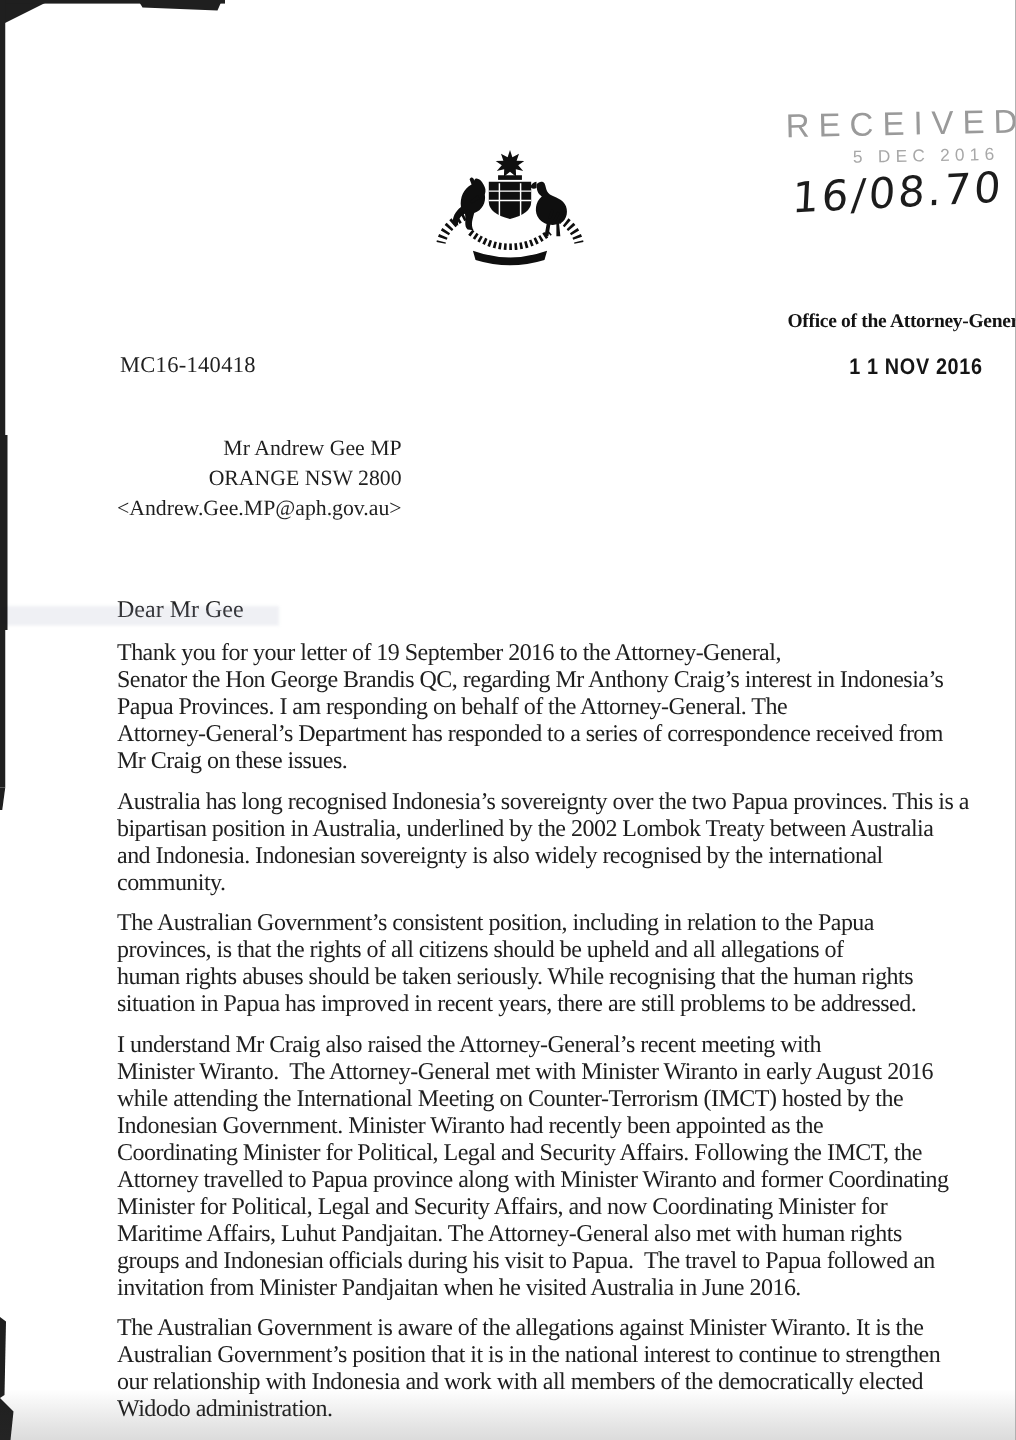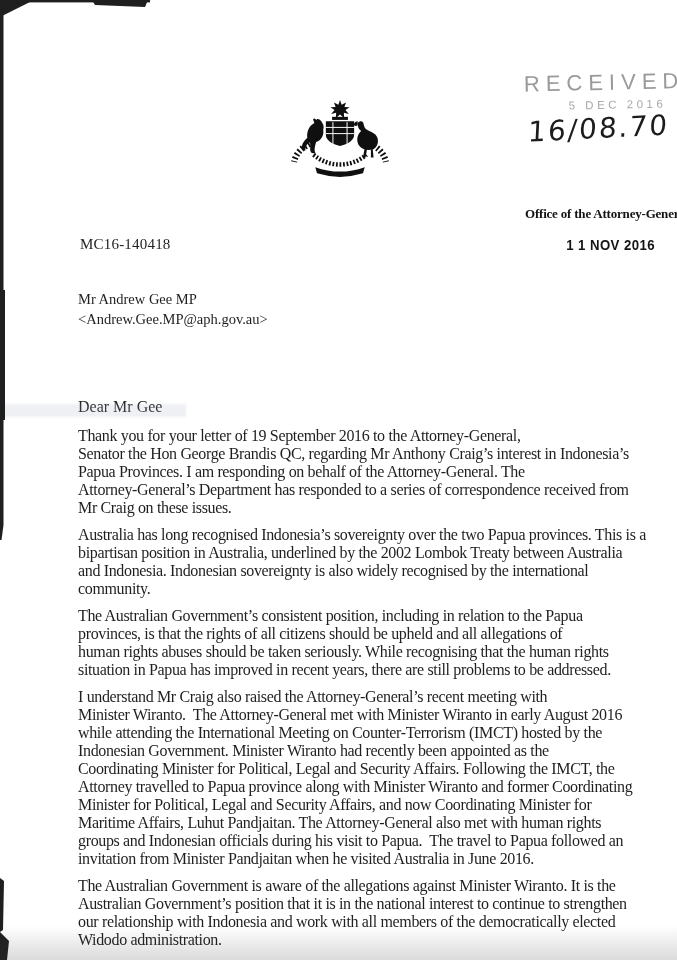--- a/index.html
+++ b/index.html
@@ -46,21 +46,21 @@
   
   .ref-row{position:absolute;left:0;top:236px;width:100%;}
   .ref-number{position:absolute;left:80px;top:0;font-size:15px;letter-spacing:0.2px;}
   .date-stamp{
     position:absolute;right:22px;top:0;
     font-family:"Liberation Sans",sans-serif;font-weight:bold;font-size:15px;
     letter-spacing:0.5px;color:#151515;
     transform:scaleX(0.88);transform-origin:right center;white-space:nowrap;
   }
   
-  .address{position:absolute;left:78px;top:289px;font-size:14.5px;line-height:20px;}
+  .address{position:absolute;left:78px;top:289px;font-size:14.5px;line-height:20px;text-align:right;}
   .salutation{position:absolute;left:78px;top:398px;font-size:16px;}
   .letter-body{position:absolute;left:78px;top:427px;width:592px;}
   .letter-body p{
     margin:0 0 9px 0;font-size:16px;line-height:18px;letter-spacing:-0.35px;
     white-space:pre-wrap;
   }
 </style>
 </head>
 <body>
 
@@ -105,20 +105,21 @@
 
   <h1 class="office-title">Office of the Attorney-General</h1>
 
   <div class="ref-row">
     <span class="ref-number">MC16-140418</span>
     <span class="date-stamp">1 1 NOV 2016</span>
   </div>
 
   <div class="address">
     <div>Mr Andrew Gee MP</div>
+    <div>ORANGE NSW 2800</div>
     <div>&lt;Andrew.Gee.MP@aph.gov.au&gt;</div>
   </div>
 
   <div class="salutation">Dear Mr Gee</div>
 
   <div class="letter-body">
     <p>Thank you for your letter of 19 September 2016 to the Attorney-General,
 Senator the Hon George Brandis QC, regarding Mr Anthony Craig’s interest in Indonesia’s
 Papua Provinces. I am responding on behalf of the Attorney-General. The
 Attorney-General’s Department has responded to a series of correspondence received from

